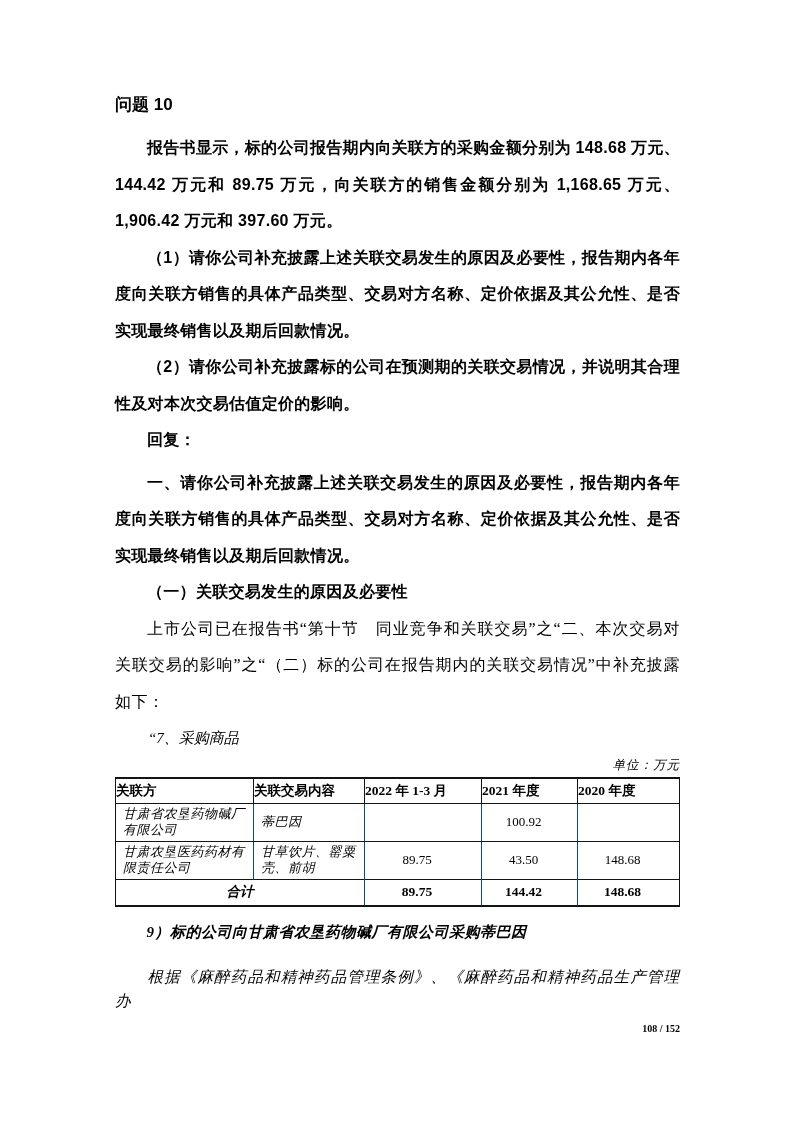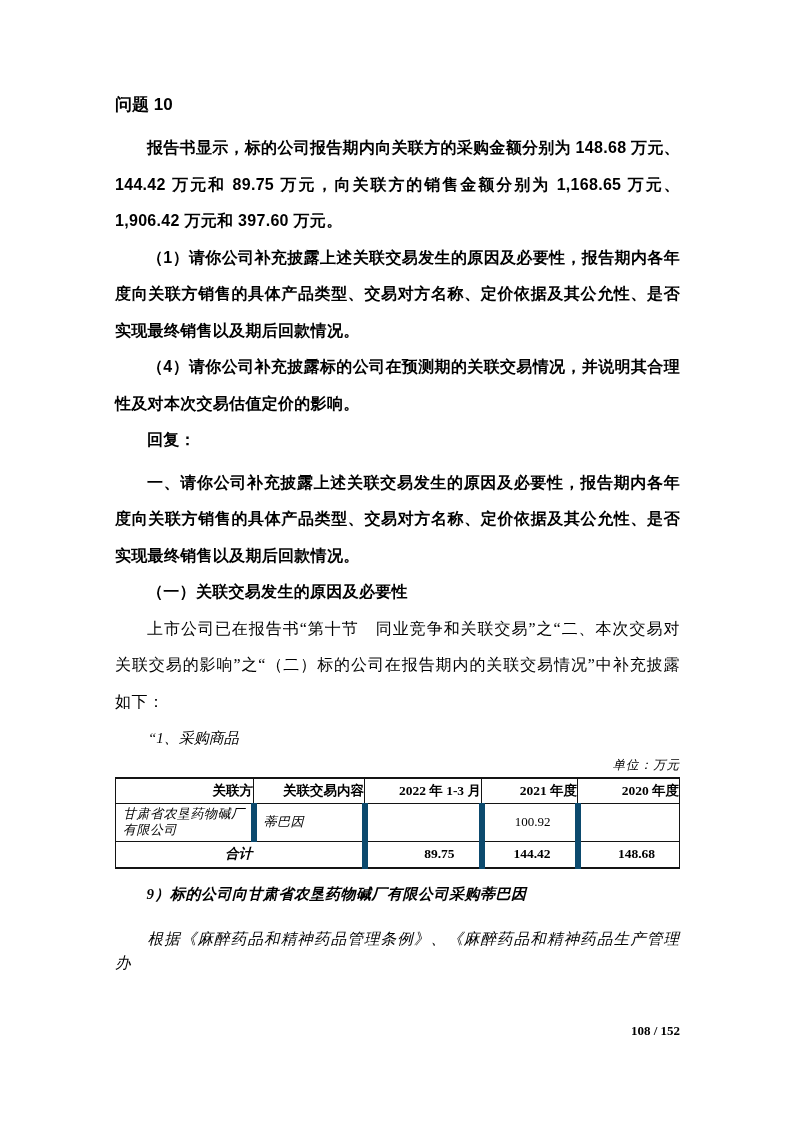--- a/index.html
+++ b/index.html
@@ -59,41 +59,41 @@
     margin-top: 4px;
     border-top: 2.5px solid #141414;
     border-bottom: 2.5px solid #141414;
     border-left: 1.5px solid #141414;
     border-right: 1.5px solid #141414;
   }
   table.rpt th {
     font-size: 13.5px;
     font-weight: 700;
     height: 25px;
-    text-align: right;
+    text-align: left;
     border-bottom: 1px solid #141414;
     border-left: 1px solid #141414;
   }
   table.rpt td {
-    border-left: 6px solid #0c4a6e;
+    border-left: 1px solid #0c4a6e;
     font-size: 13px;
     vertical-align: middle;
   }
   table.rpt th:first-child, table.rpt td:first-child { border-left: none; }
   tr.datarow td { height: 35px; }
   tr.datarow.r1 td { border-bottom: 1px solid #141414; }
   td.party, td.content {
     font-style: italic;
     line-height: 16.5px;
     padding: 2px 4px 2px 7px;
     letter-spacing: 0.5px;
   }
   td.numcell {
-    text-align: right;
-    padding-right: 24px;
+    text-align: center;
+    padding-right: 12px;
     font-family: "Liberation Serif", serif;
   }
   tr.totalrow td {
     height: 27px;
     border-top: 1.5px solid #141414;
     font-weight: 700;
     font-size: 13.5px;
   }
   td.totallabel {
     text-align: center;
@@ -116,46 +116,46 @@
     text-indent: 2.1em;
     text-align: justify;
     letter-spacing: 1px;
   }
   .pagenum {
     position: absolute;
     top: 1023px;
     right: 113px;
     font-family: "Liberation Serif", serif;
     font-weight: 700;
-    font-size: 13px;
+    font-size: 10px;
   }
 </style>
 </head>
 <body>
 
 <div class="page">
 
   <div class="h1">问题 10</div>
 
   <p class="body q first">报告书显示，标的公司报告期内向关联方的采购金额分别为 148.68 万元、144.42 万元和 89.75 万元，向关联方的销售金额分别为 1,168.65 万元、1,906.42 万元和 397.60 万元。</p>
 
   <p class="body q">（1）请你公司补充披露上述关联交易发生的原因及必要性，报告期内各年度向关联方销售的具体产品类型、交易对方名称、定价依据及其公允性、是否实现最终销售以及期后回款情况。</p>
 
-  <p class="body q">（4）请你公司补充披露标的公司在预测期的关联交易情况，并说明其合理性及对本次交易估值定价的影响。</p>
+  <p class="body q">（2）请你公司补充披露标的公司在预测期的关联交易情况，并说明其合理性及对本次交易估值定价的影响。</p>
 
 
   <p class="body q">回复：</p>
 
   <p class="body q sec">一、请你公司补充披露上述关联交易发生的原因及必要性，报告期内各年度向关联方销售的具体产品类型、交易对方名称、定价依据及其公允性、是否实现最终销售以及期后回款情况。</p>
 
   <p class="body q">（一）关联交易发生的原因及必要性</p>
 
   <p class="body serif">上市公司已在报告书“第十节　同业竞争和关联交易”之“二、本次交易对关联交易的影响”之“（二）标的公司在报告期内的关联交易情况”中补充披露如下：</p>
 
-  <p class="kai quote">“1、采购商品</p>
+  <p class="kai quote">“7、采购商品</p>
 
   <div class="unit kai">单位：万元</div>
 
   <table class="rpt">
     <colgroup>
       <col style="width:138px">
       <col style="width:111px">
       <col style="width:117px">
       <col style="width:96px">
       <col>
@@ -170,20 +170,27 @@
       </tr>
     </thead>
     <tbody>
       <tr class="datarow r1">
         <td class="party">甘肃省农垦药物碱厂有限公司</td>
         <td class="content">蒂巴因</td>
         <td class="numcell"></td>
         <td class="numcell">100.92</td>
         <td class="numcell"></td>
       </tr>
+      <tr class="datarow">
+        <td class="party">甘肃农垦医药药材有限责任公司</td>
+        <td class="content">甘草饮片、罂粟壳、前胡</td>
+        <td class="numcell">89.75</td>
+        <td class="numcell">43.50</td>
+        <td class="numcell">148.68</td>
+      </tr>
       <tr class="totalrow">
         <td class="totallabel" colspan="2">合计</td>
         <td class="numcell">89.75</td>
         <td class="numcell">144.42</td>
         <td class="numcell">148.68</td>
       </tr>
     </tbody>
   </table>
 
   <p class="note1">9）标的公司向甘肃省农垦药物碱厂有限公司采购蒂巴因</p>

